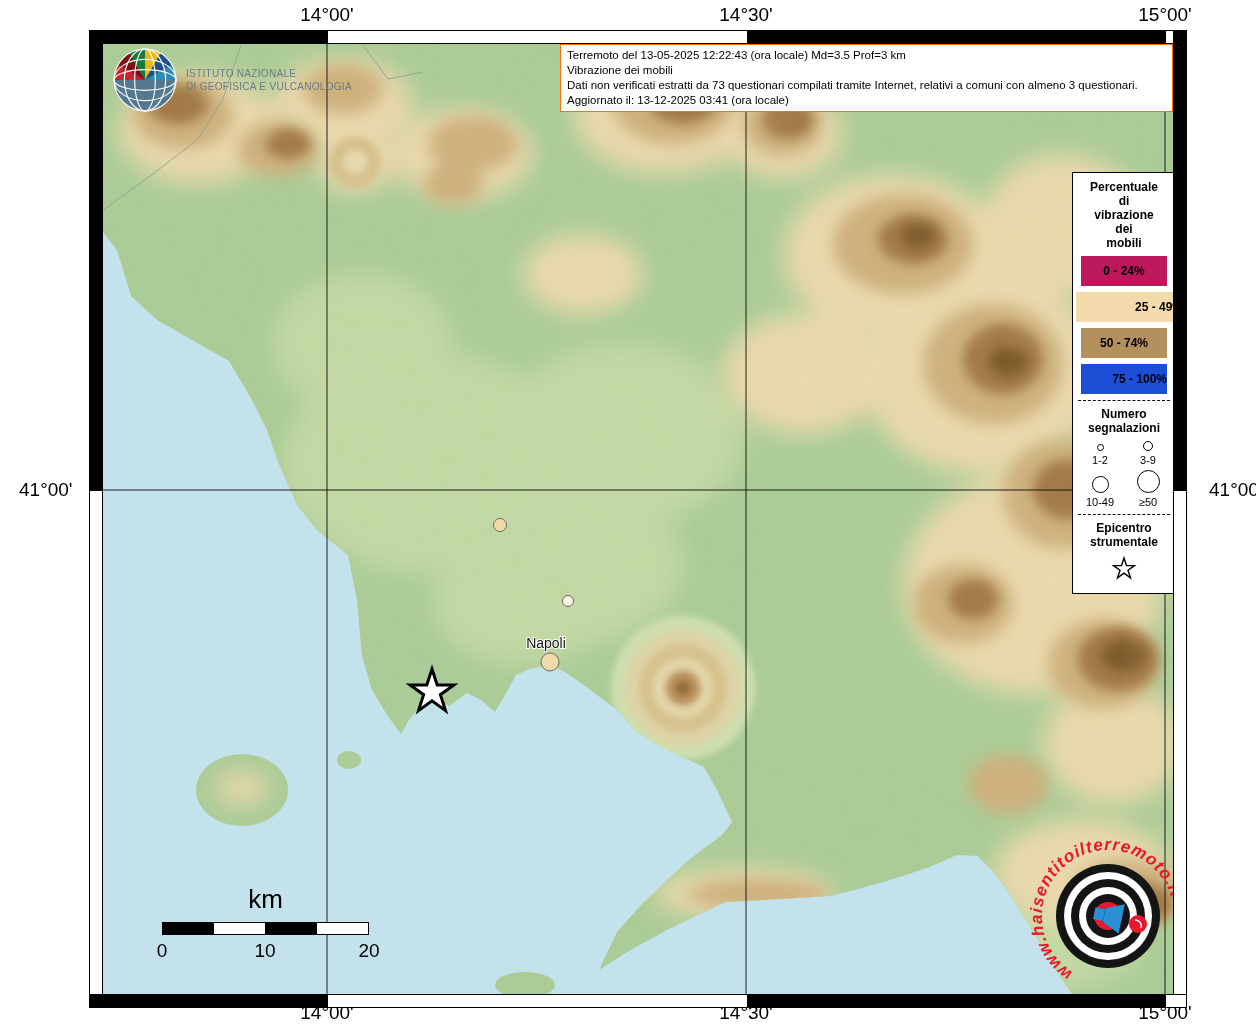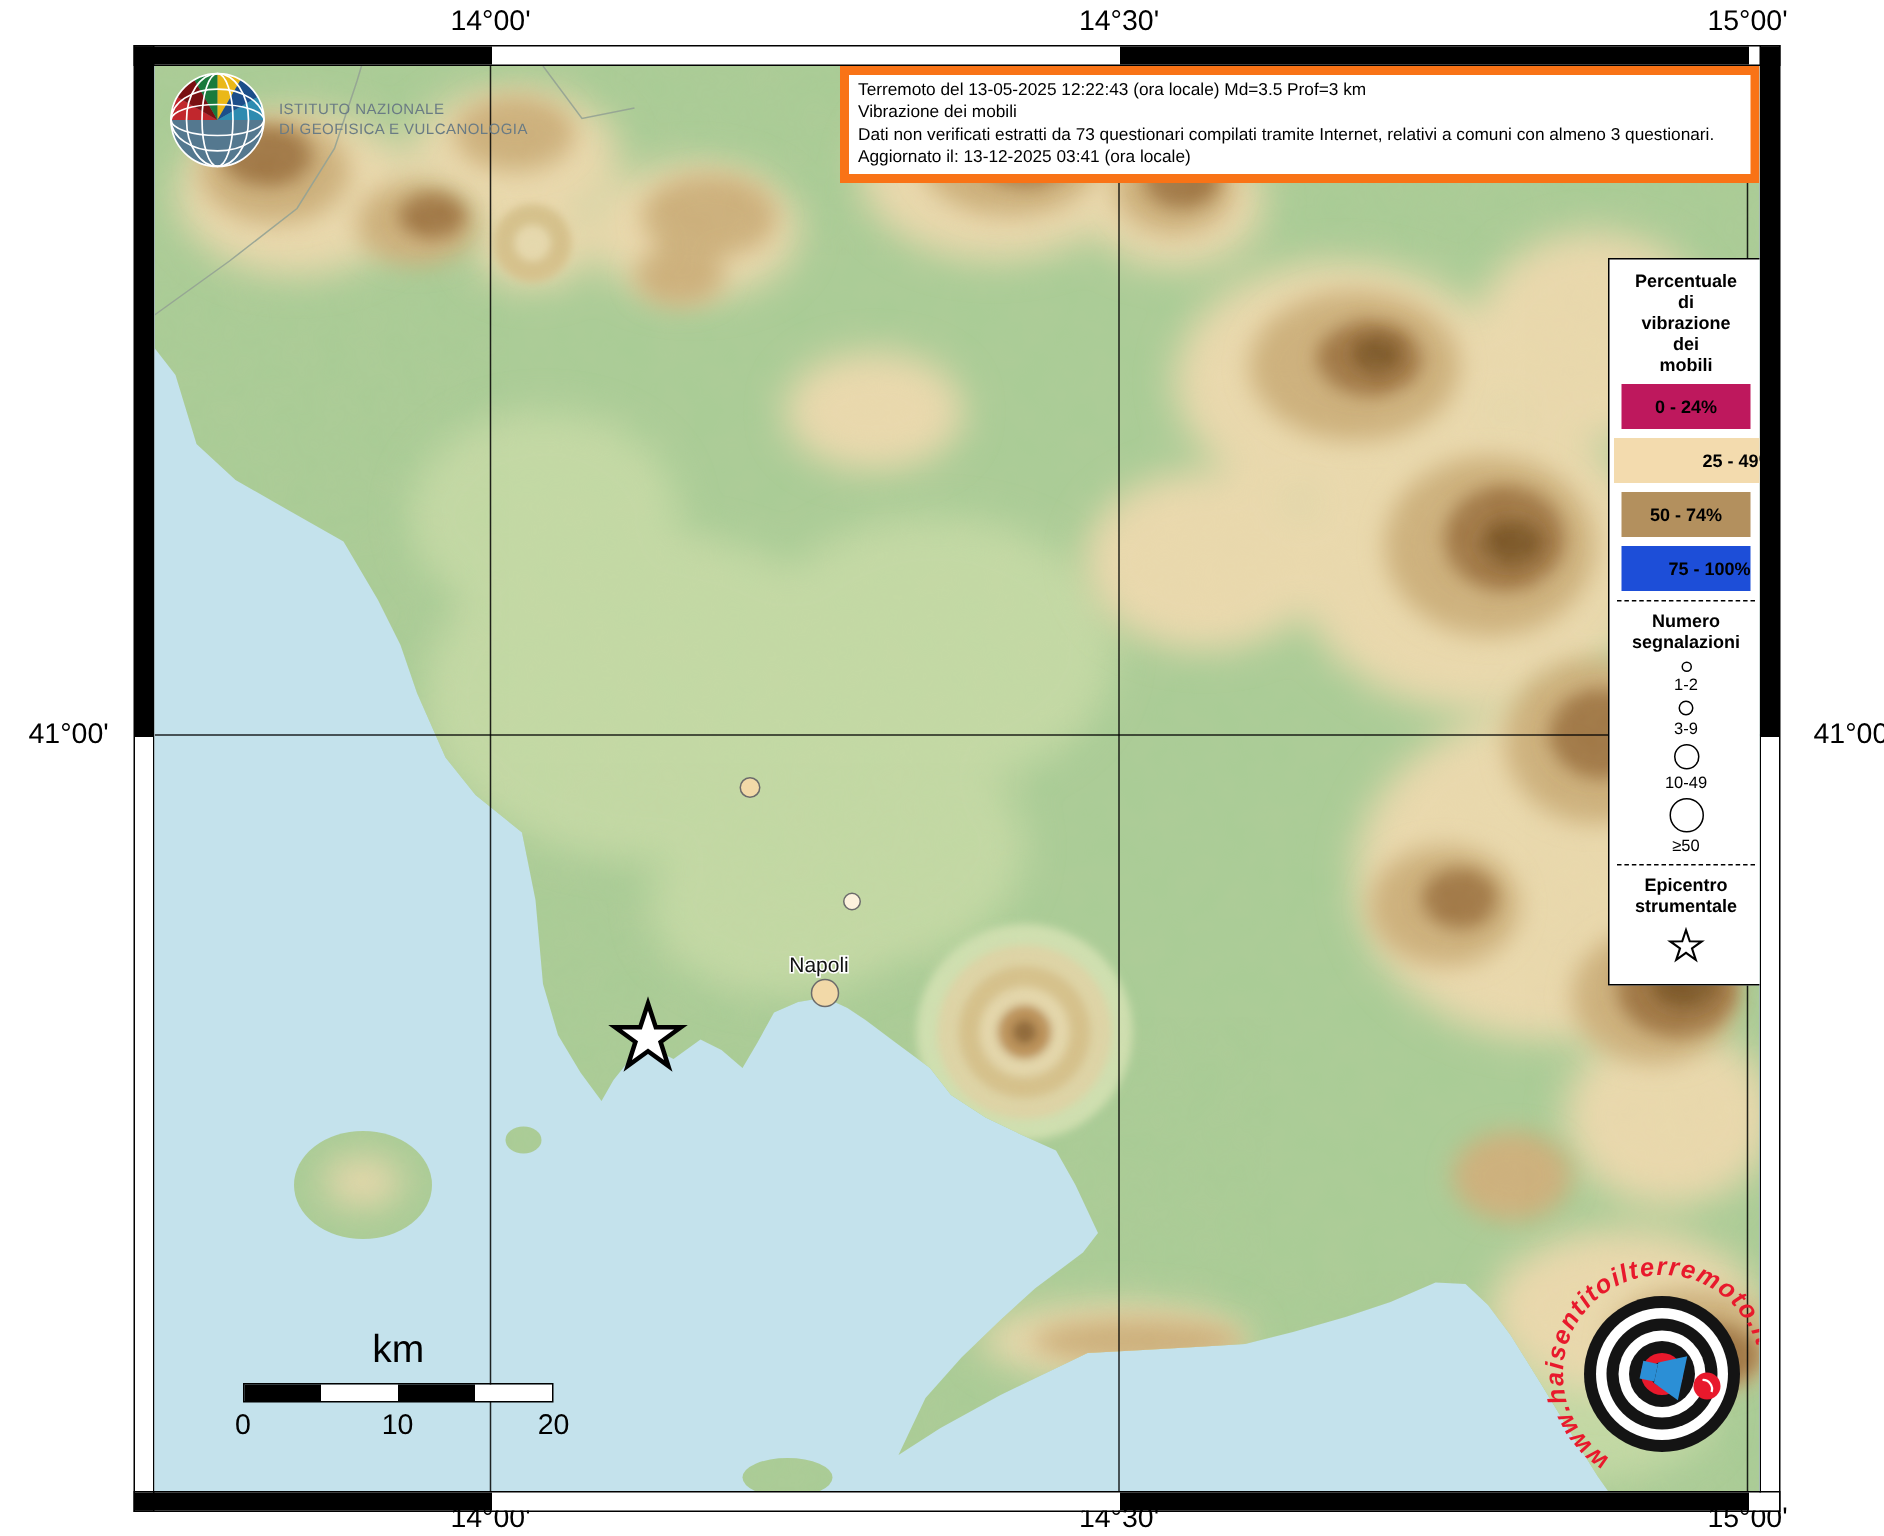--- a/index.html
+++ b/index.html
@@ -26,31 +26,31 @@
   #map{position:absolute;left:86px;top:44px;width:1070px;height:950px;overflow:hidden;background:#c4e2ec;}
   #terrain{position:absolute;left:0;top:0;}
 
   
   .ingv{position:absolute;left:10px;top:4px;display:flex;align-items:center;}
   .ingv-text{margin-left:9px;font-size:10px;font-weight:normal;letter-spacing:.3px;
              color:#6a7b84;line-height:13px;white-space:pre-line;}
 
   
   .info-box{position:absolute;left:457px;top:0;width:613px;box-sizing:border-box;
-            background:#fff;border:6px solid #f97316;padding:3px 6px;font-size:11.5px;line-height:15px;}
+            background:#fff;border:1px solid #f97316;padding:3px 6px;font-size:11.5px;line-height:15px;}
   .info-box div{white-space:nowrap;overflow:hidden;}
 
   
   .legend{position:absolute;left:969px;top:128px;width:104px;box-sizing:border-box;
           background:#fff;border:1px solid #000;padding:5px 3px 8px 3px;text-align:center;}
   .legend .ltitle{font-size:12px;font-weight:bold;line-height:14px;white-space:pre-line;margin:2px 0 6px 0;}
   .swatch{width:86px;height:30px;margin:0 auto 6px auto;display:flex;align-items:center;justify-content:center;
           font-size:12px;font-weight:bold;}
   .lsep{border-top:1px dashed #000;margin:6px 2px;}
-  .count-grid{display:grid;grid-template-columns:1fr;row-gap:4px;margin-top:2px;}
+  .count-grid{display:grid;grid-template-columns:1fr 1fr;row-gap:4px;margin-top:2px;}
   .count-cell{display:flex;flex-direction:column;align-items:center;justify-content:flex-end;}
   .ccirc{border:1.3px solid #000;border-radius:50%;background:#fff;box-sizing:border-box;}
   .c1{width:7px;height:7px;} .c2{width:10px;height:10px;} .c3{width:17px;height:17px;} .c4{width:23px;height:23px;}
   .clabel{font-size:11px;margin-top:3px;}
   .legend .starwrap{margin-top:4px;}
 
   
   .scalebar{position:absolute;left:40px;top:840px;width:250px;}
   .sb-km{position:absolute;left:19px;top:0;width:207px;text-align:center;font-size:26px;}
   .sb-bar{position:absolute;left:19px;top:38px;width:207px;height:13px;box-sizing:border-box;border:1px solid #000;

